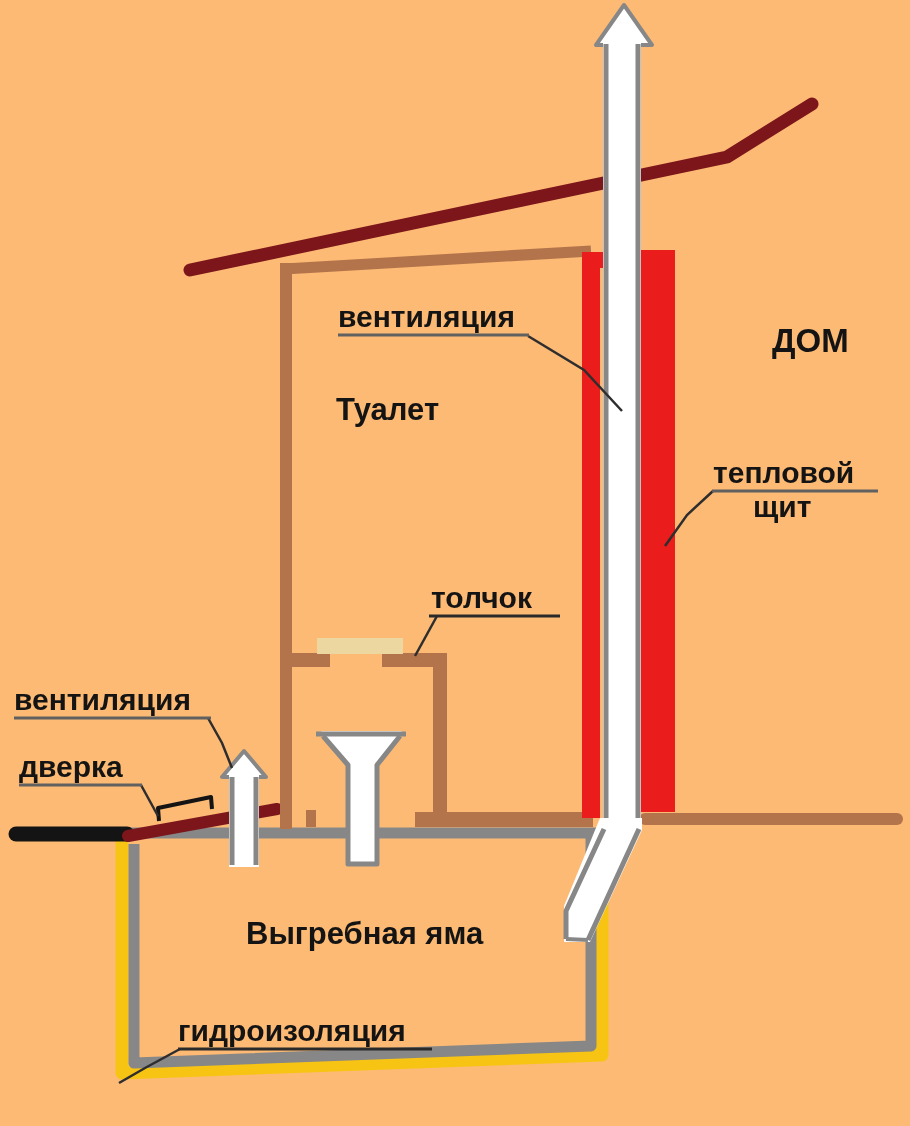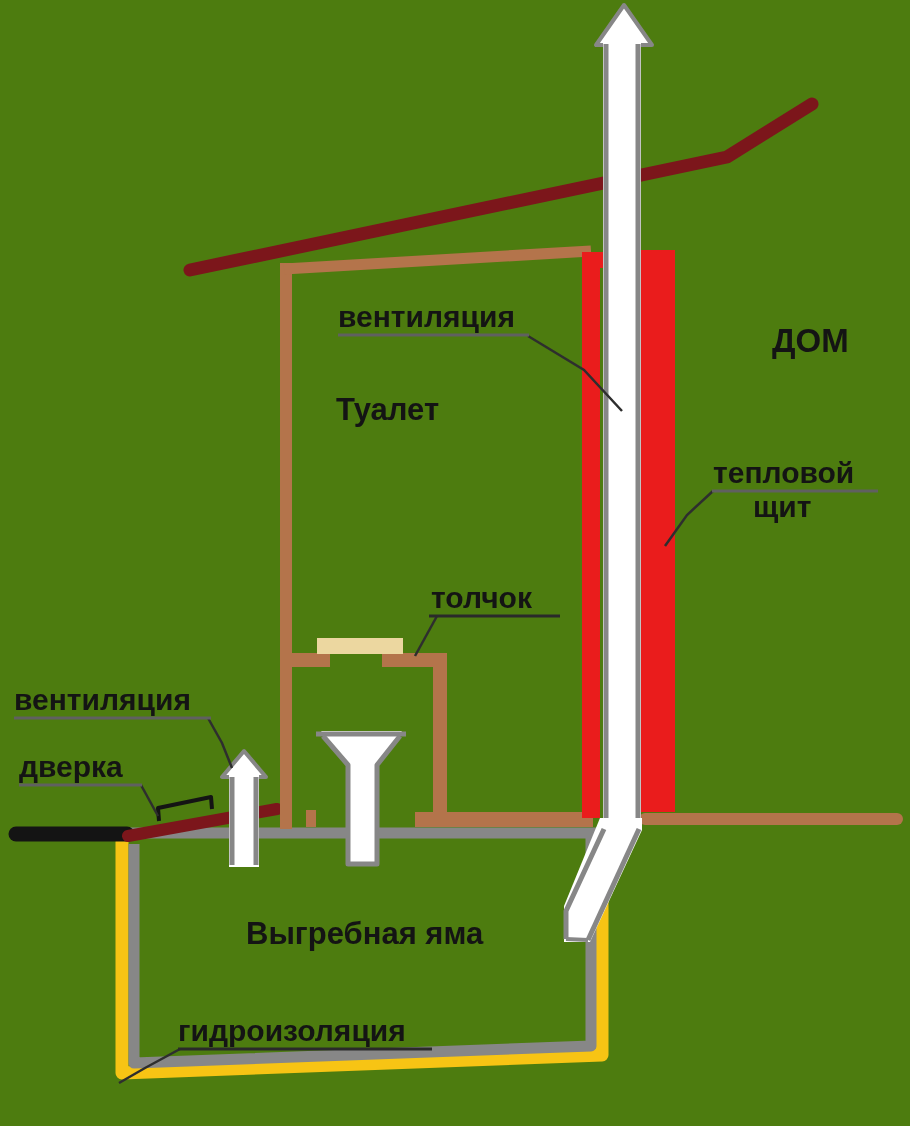--- a/index.html
+++ b/index.html
@@ -1,16 +1,16 @@
 <!DOCTYPE html>
 <html><head>
 <meta charset="utf-8">
 <style>
   html,body{margin:0;padding:0;background:#ffffff;}
-  .stage{position:relative;width:910px;height:1126px;background:#4d7c0f;overflow:hidden;}
+  .stage{position:relative;width:910px;height:1126px;background:#fdba74;overflow:hidden;}
   svg{position:absolute;left:0;top:0;}
   text.lbl{
     font-family:"Liberation Sans","DejaVu Sans",sans-serif;
     font-weight:bold;
     fill:#141414;
   }
   .s30{font-size:30px;}
   .s31{font-size:31px;}
   .s33{font-size:33px;}
   .wood{fill:#b4744b;}

